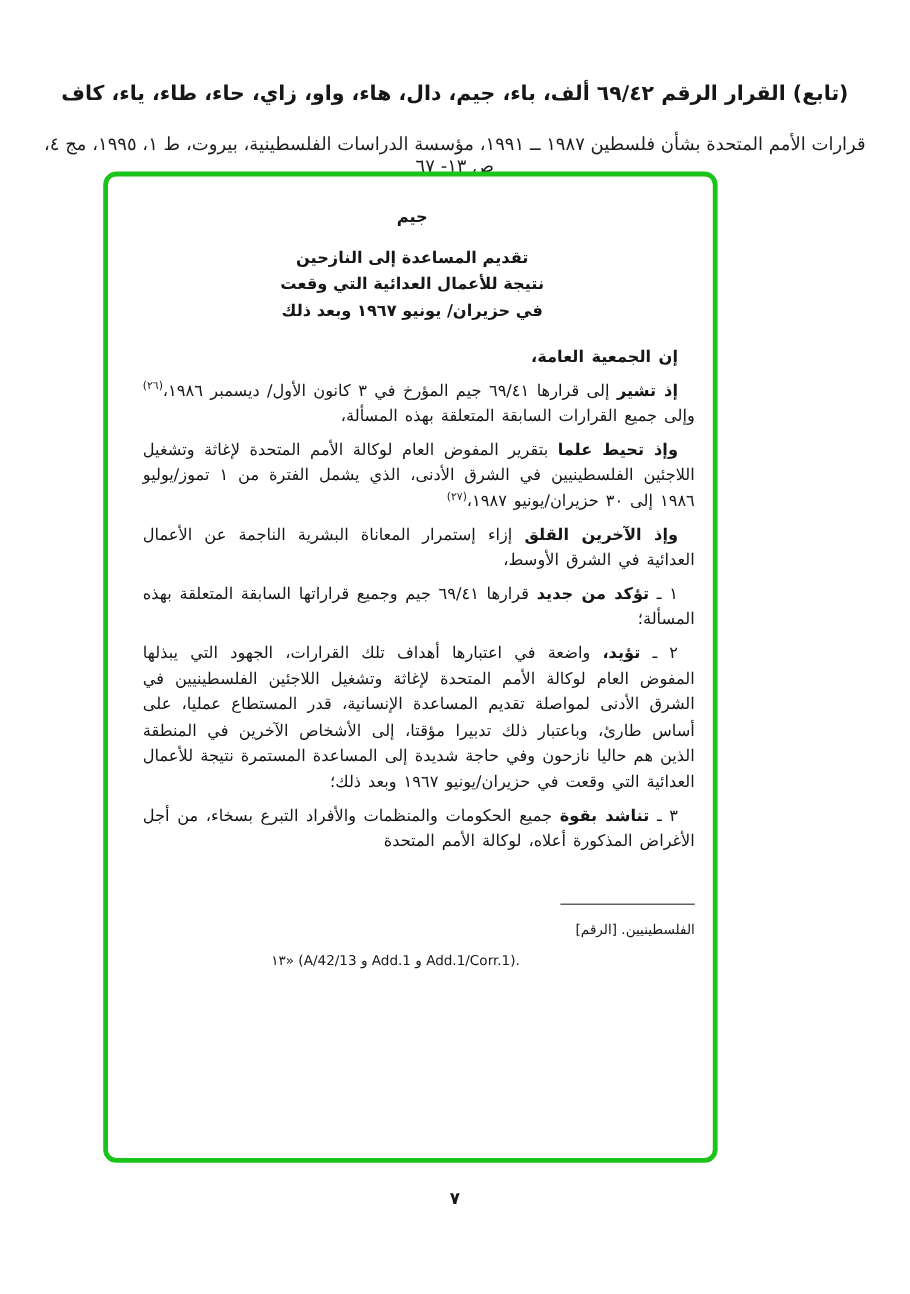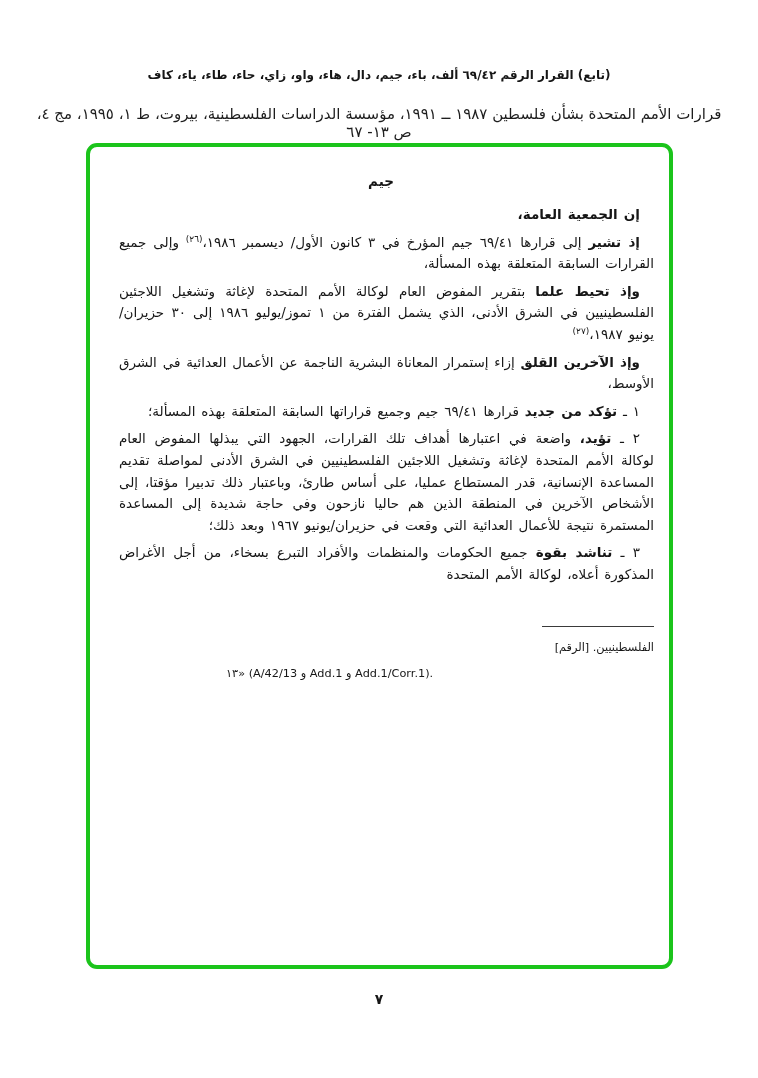--- a/index.html
+++ b/index.html
@@ -7,26 +7,26 @@
     width: 758px; height: 1078px;
     background: #ffffff;
     color: #161616;
     font-family: "DejaVu Sans", sans-serif;
     position: relative;
     overflow: hidden;
   }
   .page { position: absolute; inset: 0; background: #ffffff; }
 
   .header { position: absolute; top: 68px; left: 26px; right: 26px; text-align: center; direction: rtl; }
-  .header-title { font-size: 12px; font-weight: 700; }
+  .header-title { font-size: 17px; font-weight: 700; }
   .header-source { font-size: 15px; margin-top: 23px; color: #1d1d1d; }
 
   .green-box {
     position: absolute; left: 86px; top: 143px;
-    width: 587px; height: 826px;
+    width: 512px; height: 826px;
     box-sizing: border-box;
     border: 4px solid var(--green, #1bc41b);
     border-radius: 11px;
     padding: 26px 15px 14px 18px;
     direction: rtl;
     overflow: hidden;
     background: #ffffff;
   }
 
   .section-letter { text-align: center; font-weight: 700; font-size: 13.5px; margin-bottom: 15px; }
@@ -59,20 +59,25 @@
 
   <div class="header">
     <div class="header-title">(تابع) القرار الرقم ٦٩/٤٢ ألف، باء، جيم، دال، هاء، واو، زاي، حاء، طاء، ياء، كاف</div>
     <div class="header-source">قرارات الأمم المتحدة بشأن فلسطين ١٩٨٧ ــ ١٩٩١، مؤسسة الدراسات الفلسطينية، بيروت، ط ١، ١٩٩٥، مج ٤، ص ١٣- ٦٧</div>
   </div>
 
   <div class="green-box">
 
     <div class="section-letter">جيم</div>
 
+    <div class="doc-title">
+      <div>تقديم المساعدة إلى النازحين</div>
+      <div>نتيجة للأعمال العدائية التي وقعت</div>
+      <div>في حزيران/ يونيو ١٩٦٧ وبعد ذلك</div>
+    </div>
 
     <div class="body-text">
 
       <p class="para"><span></span><span class="lead">إن الجمعية العامة،</span><span></span><sup class="fn-ref"></sup><span></span></p>
 
       <p class="para"><span></span><span class="lead">إذ تشير</span><span> إلى قرارها ٦٩/٤١ جيم المؤرخ في ٣ كانون الأول/ ديسمبر ١٩٨٦،</span><sup class="fn-ref">(٢٦)</sup><span> وإلى جميع القرارات السابقة المتعلقة بهذه المسألة،</span></p>
 
       <p class="para"><span></span><span class="lead">وإذ تحيط علما</span><span> بتقرير المفوض العام لوكالة الأمم المتحدة لإغاثة وتشغيل اللاجئين الفلسطينيين في الشرق الأدنى، الذي يشمل الفترة من ١ تموز/يوليو ١٩٨٦ إلى ٣٠ حزيران/يونيو ١٩٨٧،</span><sup class="fn-ref">(٢٧)</sup><span></span></p>
 
       <p class="para"><span></span><span class="lead">وإذ الآخرين القلق</span><span> إزاء إستمرار المعاناة البشرية الناجمة عن الأعمال العدائية في الشرق الأوسط،</span><sup class="fn-ref"></sup><span></span></p>

